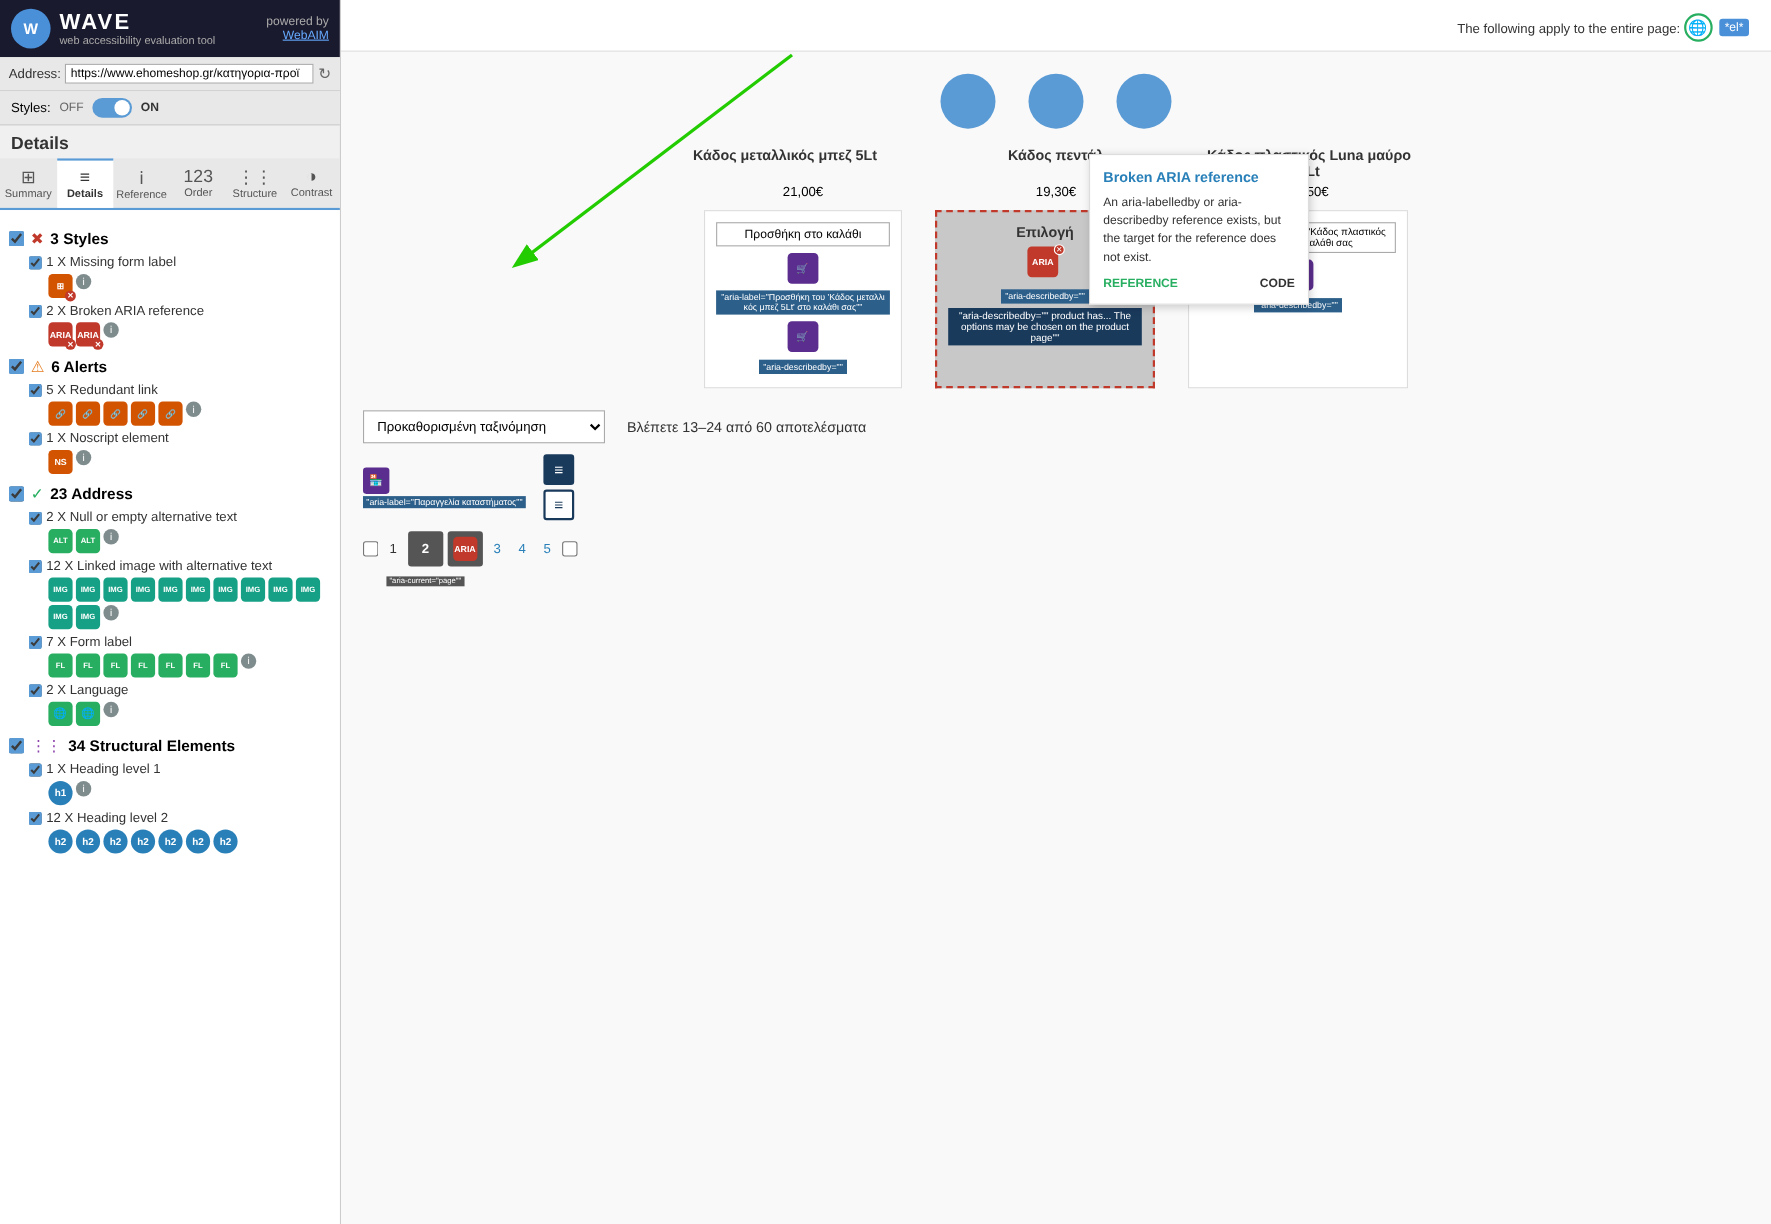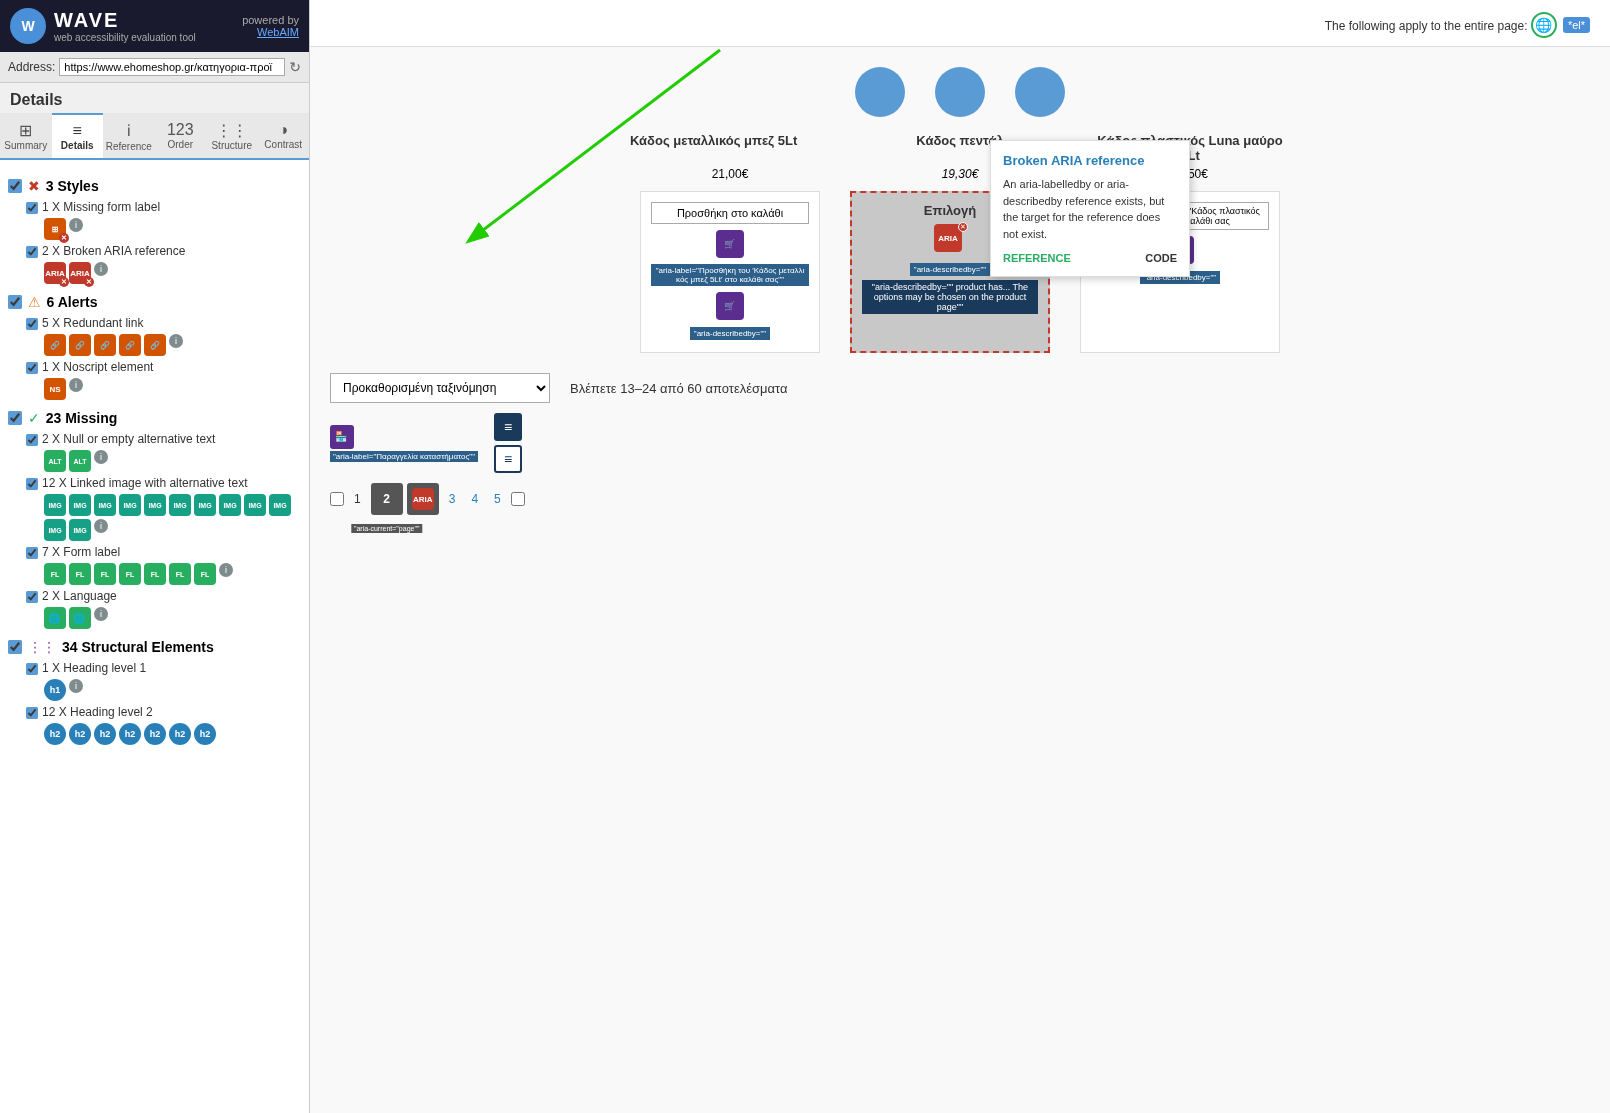--- a/index.html
+++ b/index.html
@@ -360,20 +360,26 @@
       <a href="#">WebAIM</a>
     </div>
   </div>
 
   <div class="address-bar">
     <span class="address-label">Address:</span>
     <input class="address-input" type="text" value="https://www.ehomeshop.gr/κατηγορια-προϊ" style="">
     <button class="refresh-btn">↻</button>
   </div>
 
+  <div class="styles-bar">
+    <span class="styles-label">Styles:</span>
+    <span class="toggle-off">OFF</span>
+    <div class="toggle-switch"></div>
+    <span class="toggle-on">ON</span>
+  </div>
 
   <div class="details-title">Details</div>
 
   <div class="nav-tabs">
     <button class="nav-tab">
       <span class="nav-tab-icon">⊞</span>
       <span>Summary</span>
     </button>
     <button class="nav-tab active">
       <span class="nav-tab-icon">≡</span>
@@ -448,21 +454,21 @@
       <span class="item-label">1 X <span>Noscript element</span></span>
     </div>
     <div class="icon-row">
       <div class="icon-badge orange" style="font-size:8px;">NS</div>
       <div class="info-icon">i</div>
     </div>
 
     <div class="section-header">
       <input type="checkbox" class="section-check" checked="" style="">
       <span class="section-icon-features">✓</span>
-      <span class="section-title"><span>23</span> <span>Missing</span></span>
+      <span class="section-title"><span>23</span> <span>Address</span></span>
     </div>
 
     <div class="item-row">
       <input type="checkbox" class="item-check" checked="" style="">
       <span class="item-label">2 X <span>Null or empty alternative text</span></span>
     </div>
     <div class="icon-row">
       <div class="icon-badge green" style="font-size:7px;">ALT</div>
       <div class="icon-badge green" style="font-size:7px;">ALT</div>
       <div class="info-icon">i</div>
@@ -579,21 +585,21 @@
     </div>
 
     <div style="display:flex;gap:30px;justify-content:center;margin-bottom:4px;">
       <div style="width:200px;text-align:left;font-size:13px;font-weight:bold;color:#333;">Κάδος μεταλλικός μπεζ 5Lt</div>
       <div style="width:200px;text-align:center;font-size:13px;font-weight:bold;color:#333;">Κάδος πεντάλ</div>
       <div style="width:200px;text-align:center;font-size:13px;font-weight:bold;color:#333;">Κάδος πλαστικός Luna μαύρο 5Lt</div>
     </div>
 
     <div style="display:flex;gap:30px;justify-content:center;margin-bottom:10px;">
       <div style="width:200px;text-align:center;font-size:12px;">21,00€</div>
-      <div style="width:200px;text-align:center;font-size:12px;font-style:italic;">19,30€</div>
+      <div style="width:200px;text-align:center;font-size:12px;">19,30€</div>
       <div style="width:200px;text-align:center;font-size:12px;">11,50€</div>
     </div>
 
     <div style="display:flex;gap:30px;justify-content:center;">
 
       <div style="width:180px;border:1px solid #ddd;background:white;padding:10px;text-align:center;">
         <button class="add-to-cart-btn">Προσθήκη στο καλάθι</button>
         <div style="margin-top:6px;">
           <div style="width:28px;height:28px;background:#5b2d8e;border-radius:4px;margin:4px auto;display:flex;align-items:center;justify-content:center;color:white;font-size:9px;">🛒</div>
         </div>

